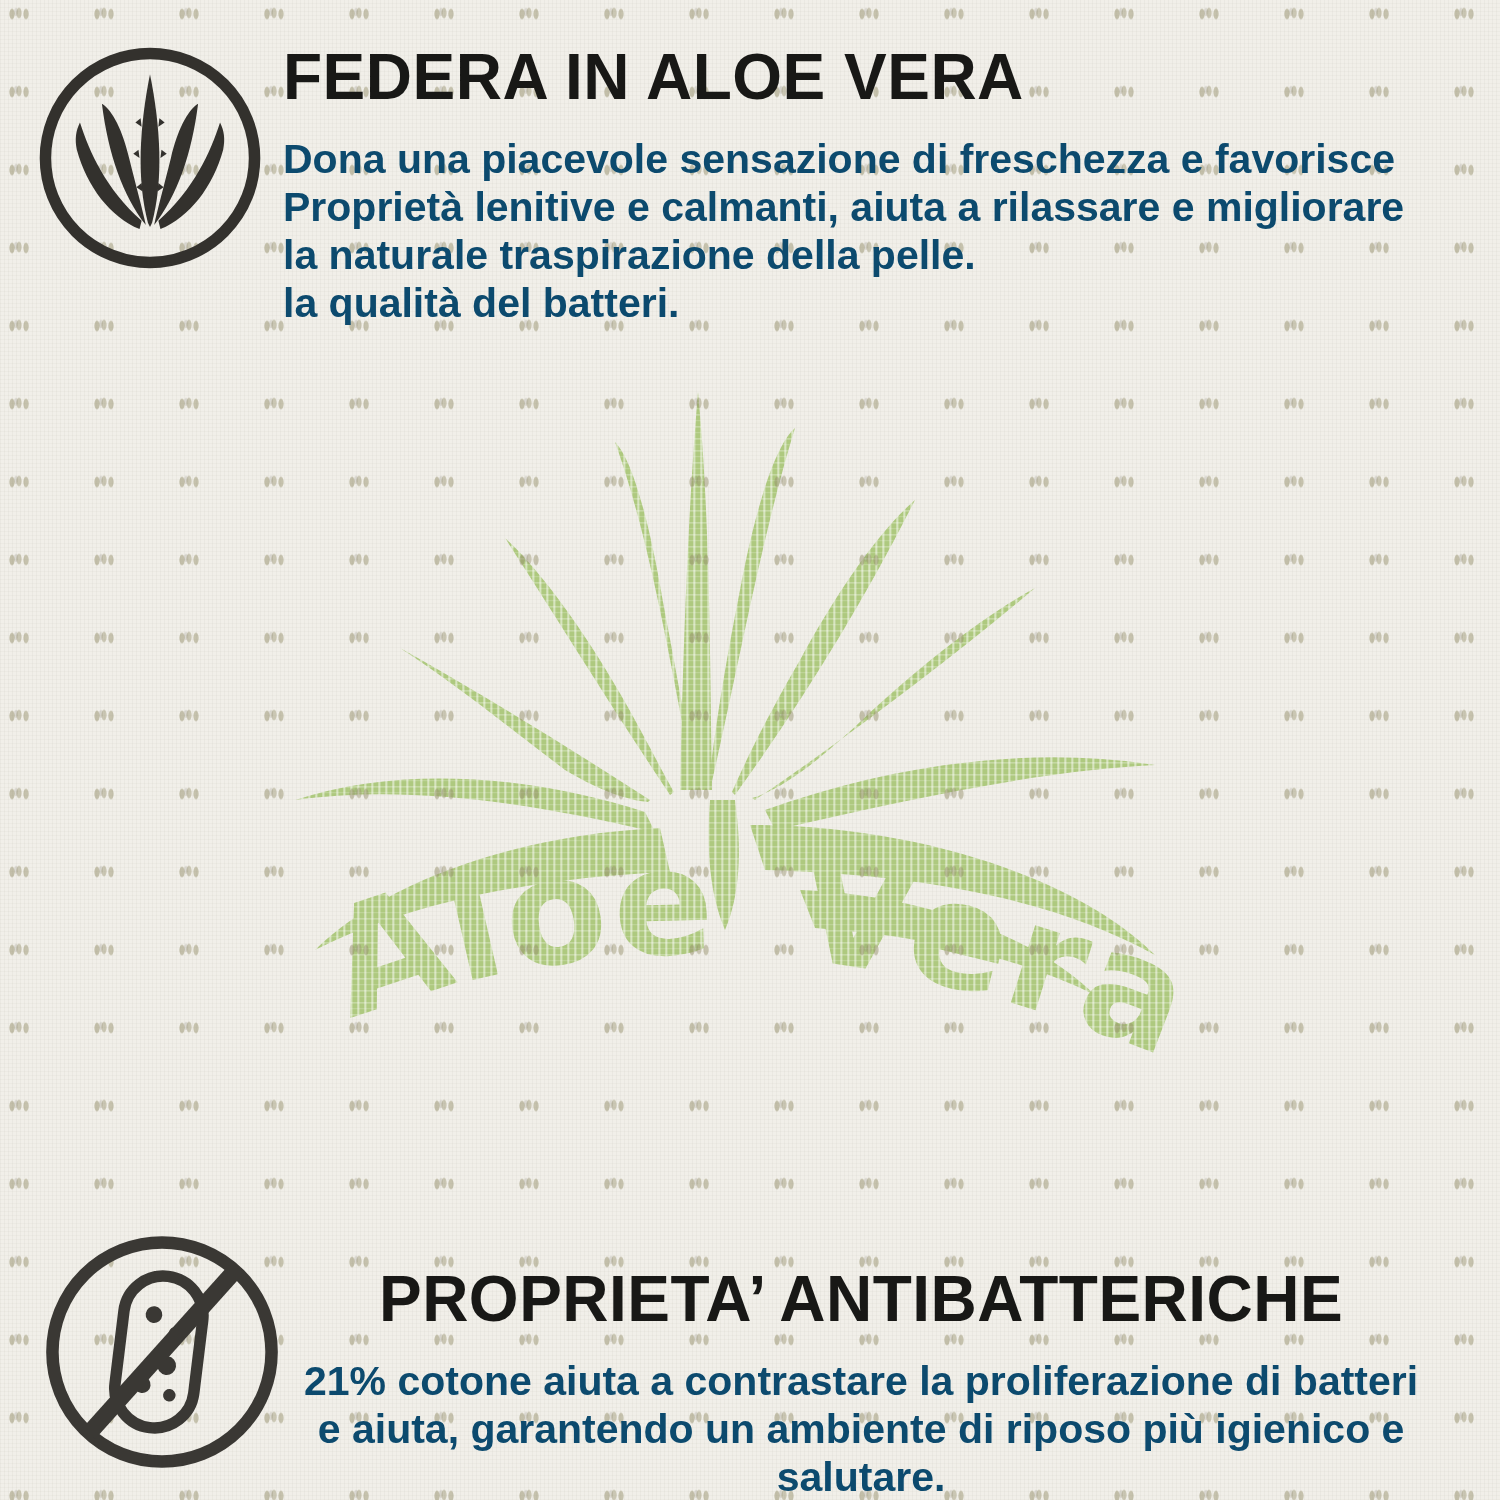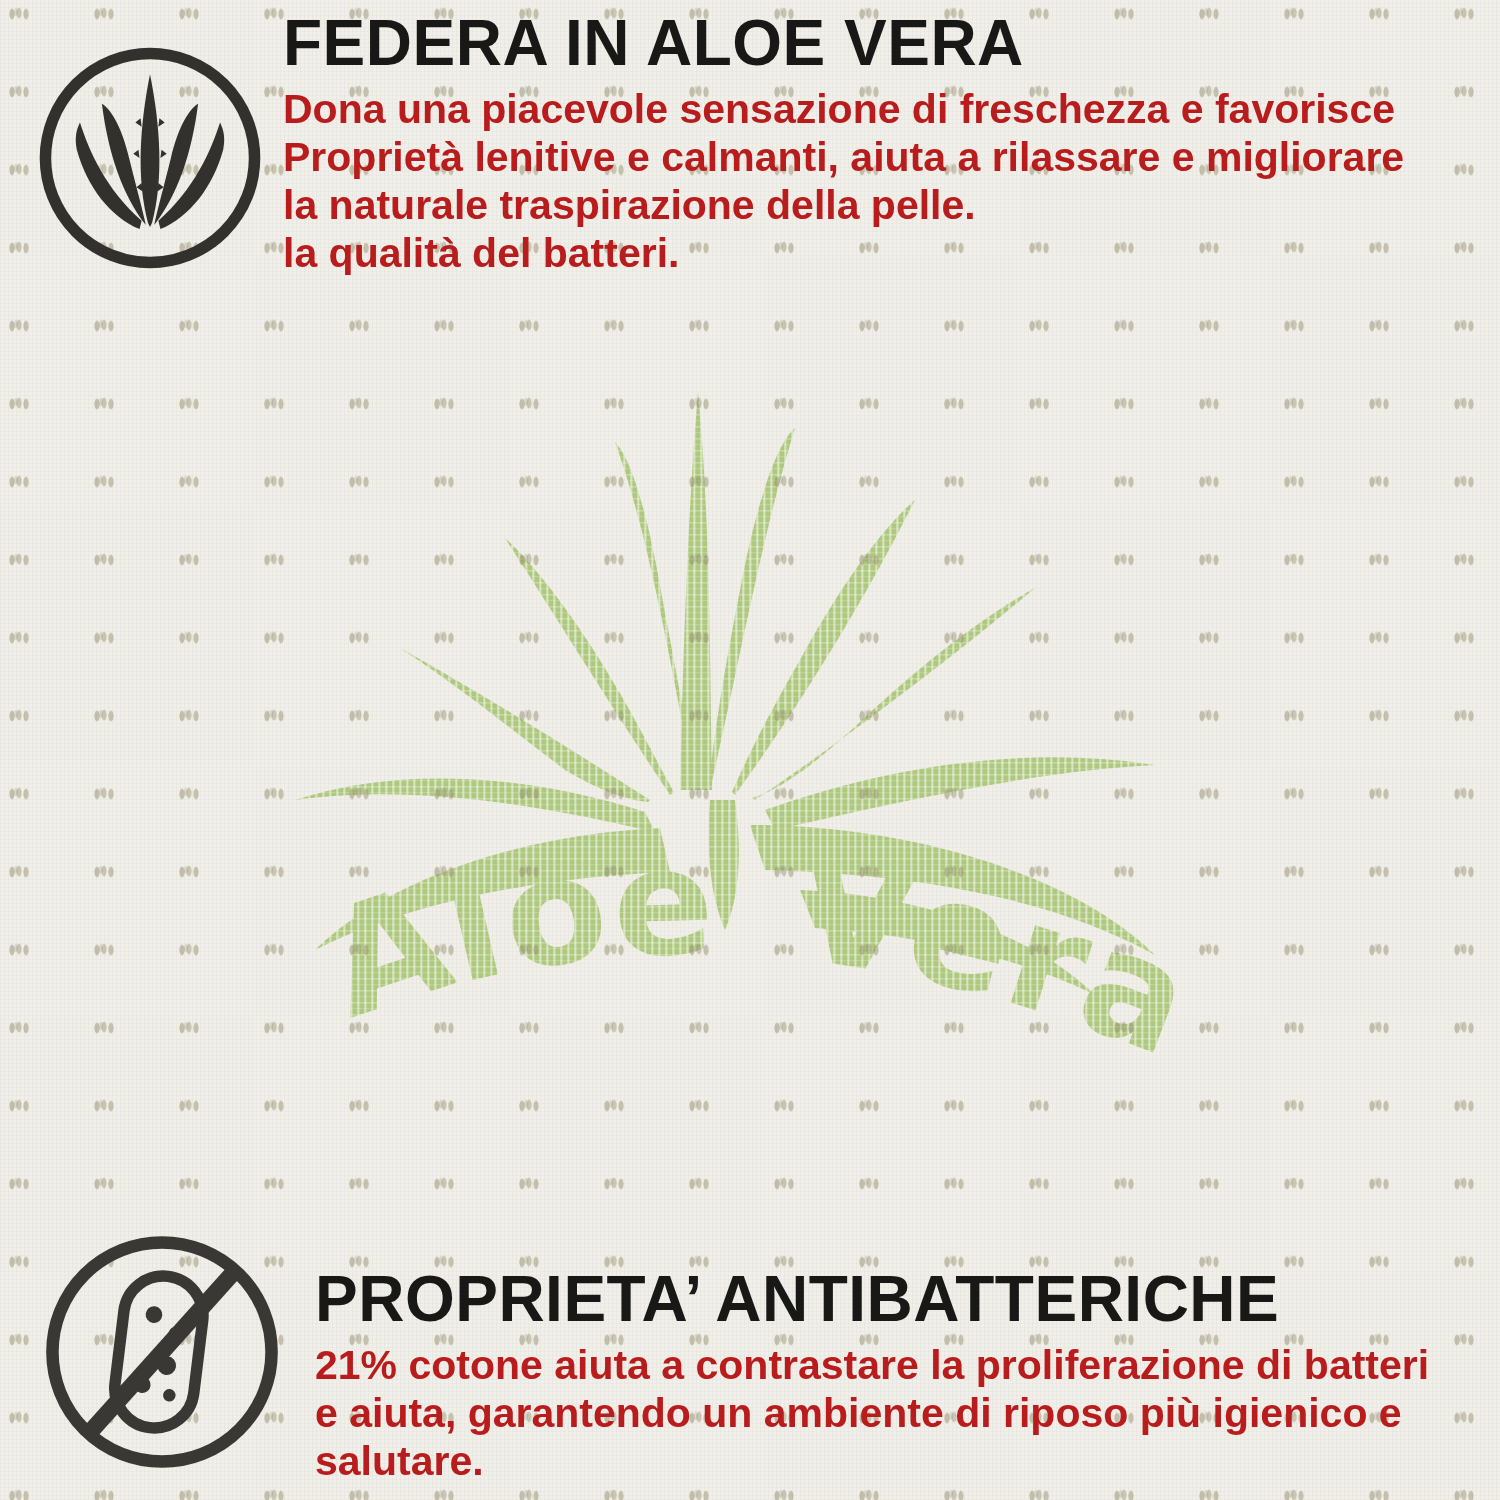--- a/index.html
+++ b/index.html
@@ -26,25 +26,25 @@
       radial-gradient(3px 6px at 16px 12px, rgba(110,108,96,0.18) 55%, rgba(0,0,0,0) 80%);
     background-size:85px 78px;
   }
   .section{position:absolute;z-index:3;}
   .icon-badge{position:absolute;z-index:3;}
   .heading{
     color:#181816;font-weight:bold;font-size:64px;line-height:1.05;
     letter-spacing:0.5px;white-space:nowrap;
   }
   .body-copy{
-    margin-top:8px;color:#b91c1c;font-weight:bold;font-size:41px;line-height:48px;
+    margin-top:24px;color:#0c4a6e;font-weight:bold;font-size:41px;line-height:48px;
     white-space:nowrap;
   }
-  #top-text{left:283px;top:10px;}
-  #bottom-text{left:315px;top:1266px;}
+  #top-text{left:283px;top:44px;}
+  #bottom-text{left:304px;top:1266px;text-align:center;}
   #aloe-logo{position:absolute;left:150px;top:330px;z-index:1;}
 </style>
 </head>
 <body>
 
 <div class="weave"></div>
 
 <svg id="aloe-logo" width="1120" height="800" viewBox="0 0 1120 800" aria-hidden="true">
   <defs>
     <pattern id="knit" patternUnits="userSpaceOnUse" width="7" height="12">

